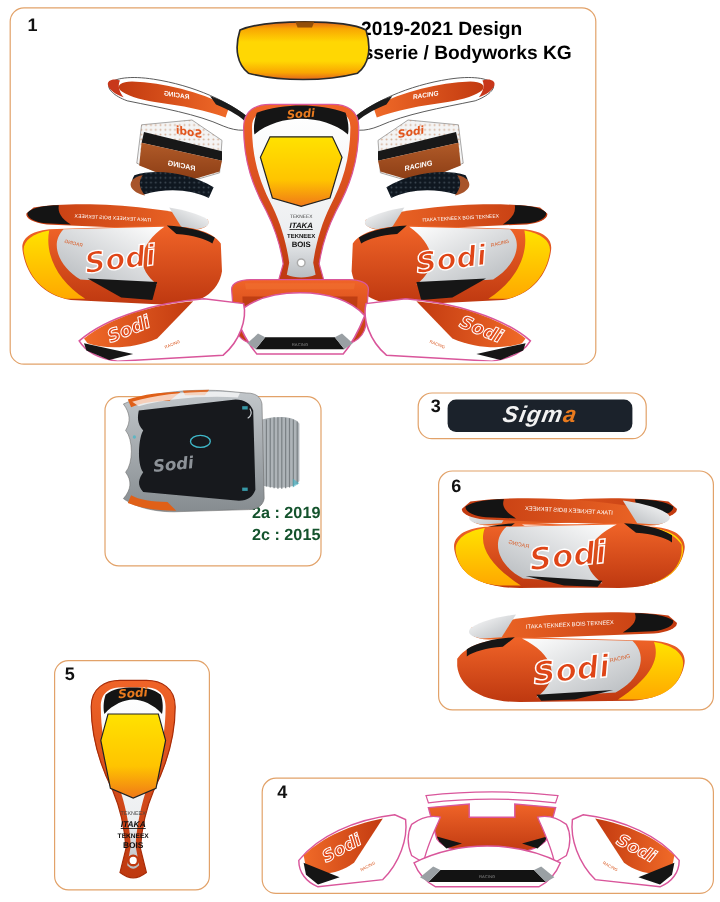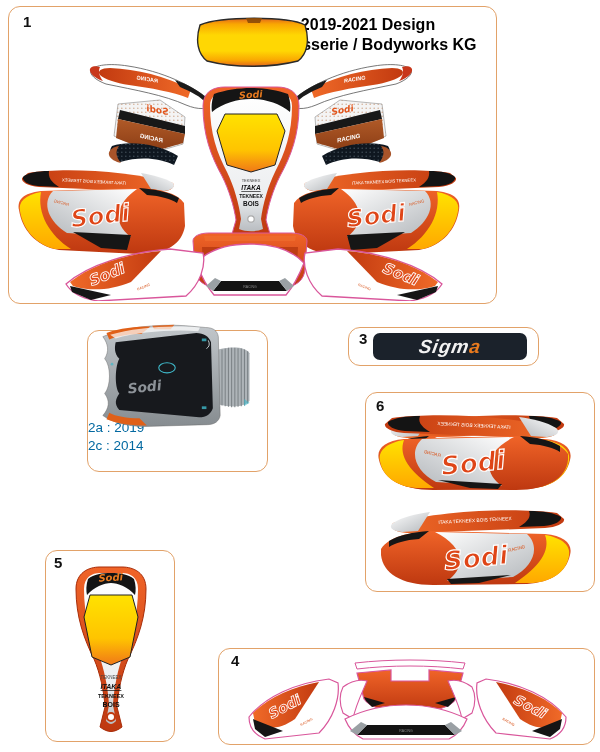--- a/index.html
+++ b/index.html
@@ -3,22 +3,22 @@
 <meta charset="utf-8">
 <style>
   html,body{margin:0;padding:0;}
   body{width:600px;height:752px;background:#ffffff;position:relative;
        font-family:"Liberation Sans",sans-serif;overflow:hidden;}
   .panel{position:absolute;border:1.6px solid #E2A269;border-radius:12px;
          background:#fff;box-sizing:border-box;}
   .num{position:absolute;font-weight:bold;font-size:15px;color:#111;}
   .kit-title{position:absolute;top:8px;right:6px;width:244px;text-align:center;
              font-weight:bold;font-size:16px;line-height:20px;color:#000;}
-  .variants{position:absolute;left:0;right:0;top:88px;text-align:left;
-            font-weight:normal;font-size:13.5px;line-height:18px;color:#0369a1;}
+  .variants{position:absolute;left:0;right:0;top:88px;text-align:right;
+            font-weight:bold;font-size:13.5px;line-height:18px;color:#14532d;}
   .sigma-badge{position:absolute;left:24px;top:5px;width:154px;height:27px;
                background:#1B222B;border-radius:7px;display:flex;
                align-items:center;justify-content:center;}
   .sigma-text{font-style:italic;font-weight:bold;font-size:19px;color:#f2f2f2;
               letter-spacing:1px;transform:skewX(-10deg);}
   .sigma-accent{color:#E87A1E;}
   svg{position:absolute;left:0;top:0;}
   .sodi{font-family:"DejaVu Sans",sans-serif;font-style:italic;font-weight:bold;}
 </style>
 </head>
@@ -166,21 +166,21 @@
       <text x="135" y="281" font-size="3.5" fill="#D9561E" text-anchor="middle" transform="rotate(-22 135 281)">RACING</text>
       <text x="390" y="272" class="sodi" font-size="15" fill="#E0481A" stroke="#fff" stroke-width="0.8" text-anchor="middle" transform="rotate(22 390 272)">Sodi</text>
       <text x="355" y="281" font-size="3.5" fill="#D9561E" text-anchor="middle" transform="rotate(22 355 281)">RACING</text>
     </g>
   </svg>
 </div>
 
 <div class="panel" style="left:87px;top:330px;width:181px;height:142px;z-index:1;">
   <div class="variants">
     <div>2a : 2019</div>
-    <div>2c : 2014</div>
+    <div>2c : 2015</div>
   </div>
 </div>
 <svg width="176" height="110" viewBox="0 0 176 120" style="left:90px;top:322px;z-index:5;">
   <path d="M132 30 C150 26 162 28 166 34 L166 86 C162 92 150 94 132 90 Z" fill="#aeb4b8"></path>
   <path d="M136 30 V91 M139.5 29 V92 M143 28 V92.5 M146.5 28 V93 M150 28 V93 M153.5 28.5 V92.5 M157 29 V92 M160.5 30 V91 M164 32 V89" stroke="#7a8084" stroke-width="1.1" fill="none"></path>
   <path d="M6 16 C28 6 64 2 96 4 L118 6 C127 6 131 10 132 16 L134 102 C133 108 128 112 120 112 L52 114 C30 114 14 108 6 102 C13 94 14 86 8 78 C15 70 15 48 8 40 C13 32 12 24 6 16 Z" fill="url(#gTray)" stroke="#666" stroke-width="0.5"></path>
   <path d="M10 12 C24 7 42 5 58 5 L48 13 C34 13 22 15 13 19 Z" fill="#E06018"></path>
   <path d="M10 106 C22 111 38 113 54 113 L46 105 C32 105 20 103 13 99 Z" fill="#E06018"></path>
   <path d="M60 4 L84 3 L80 8 L62 8 Z" fill="#E06018" opacity="0.9"></path>
   <path d="M14 14 C40 6 80 3 112 6 L110 10 C80 8 44 11 20 18 Z" fill="#fff" opacity="0.7"></path>

